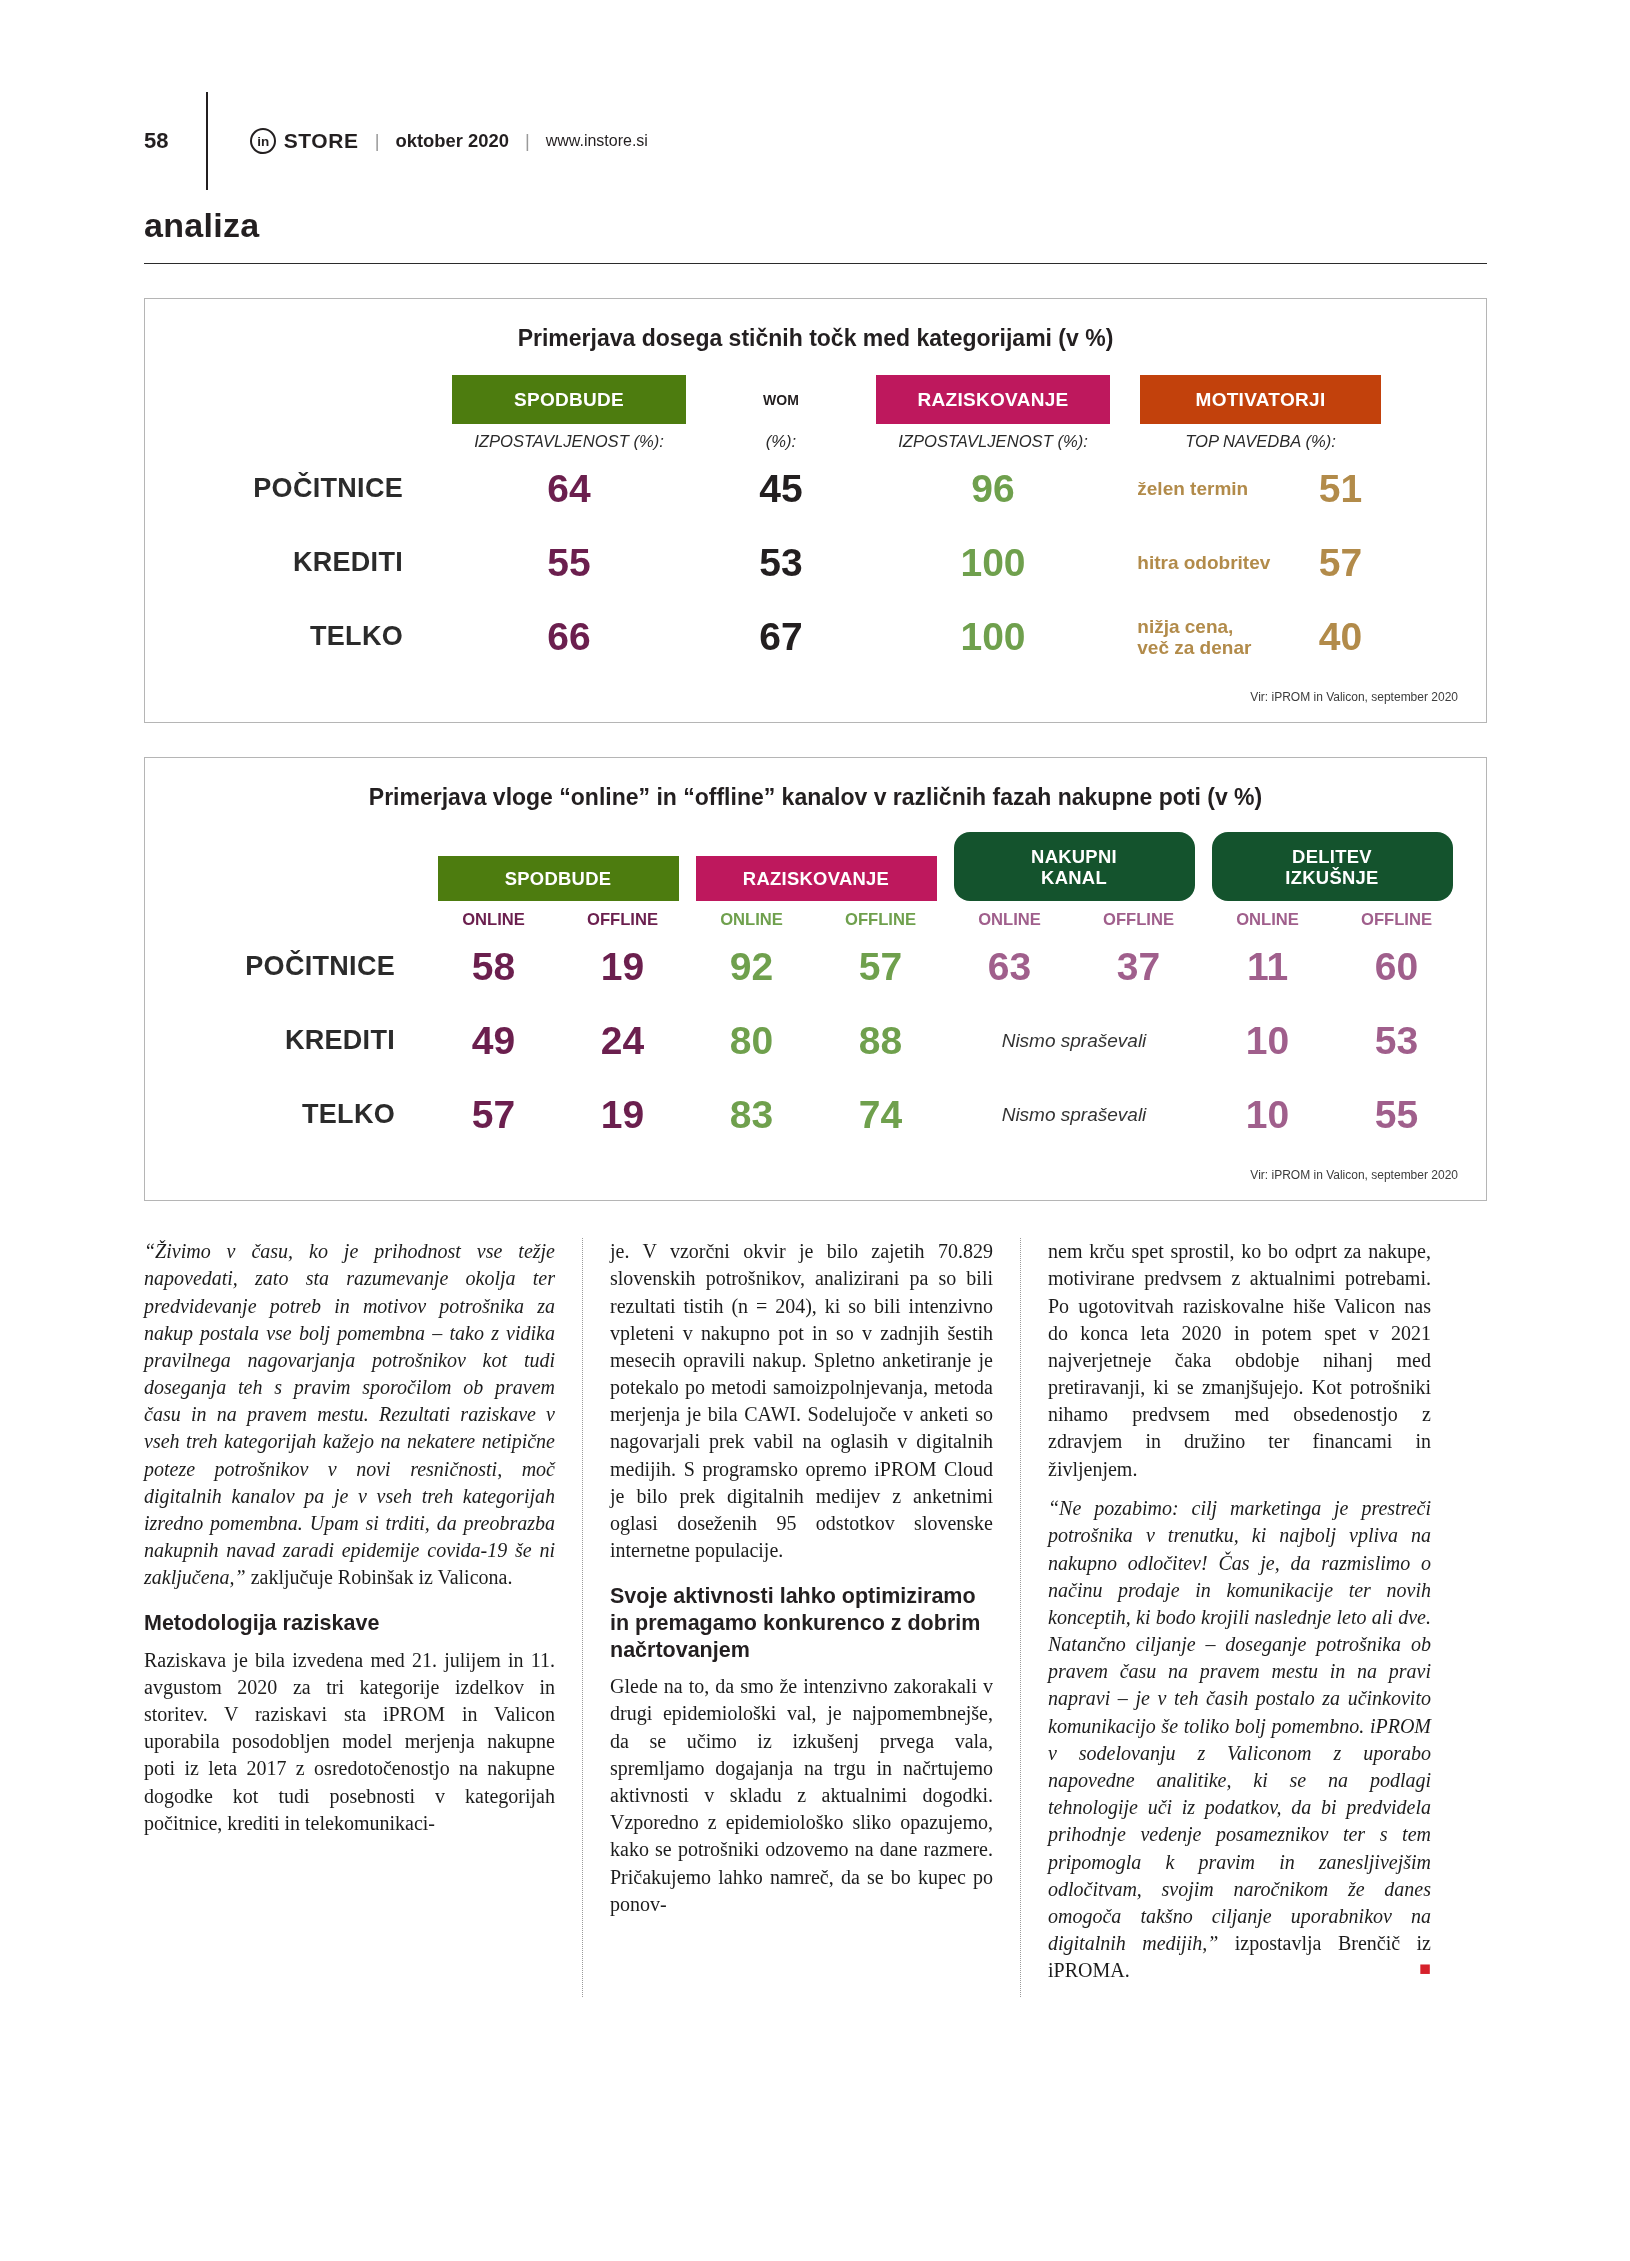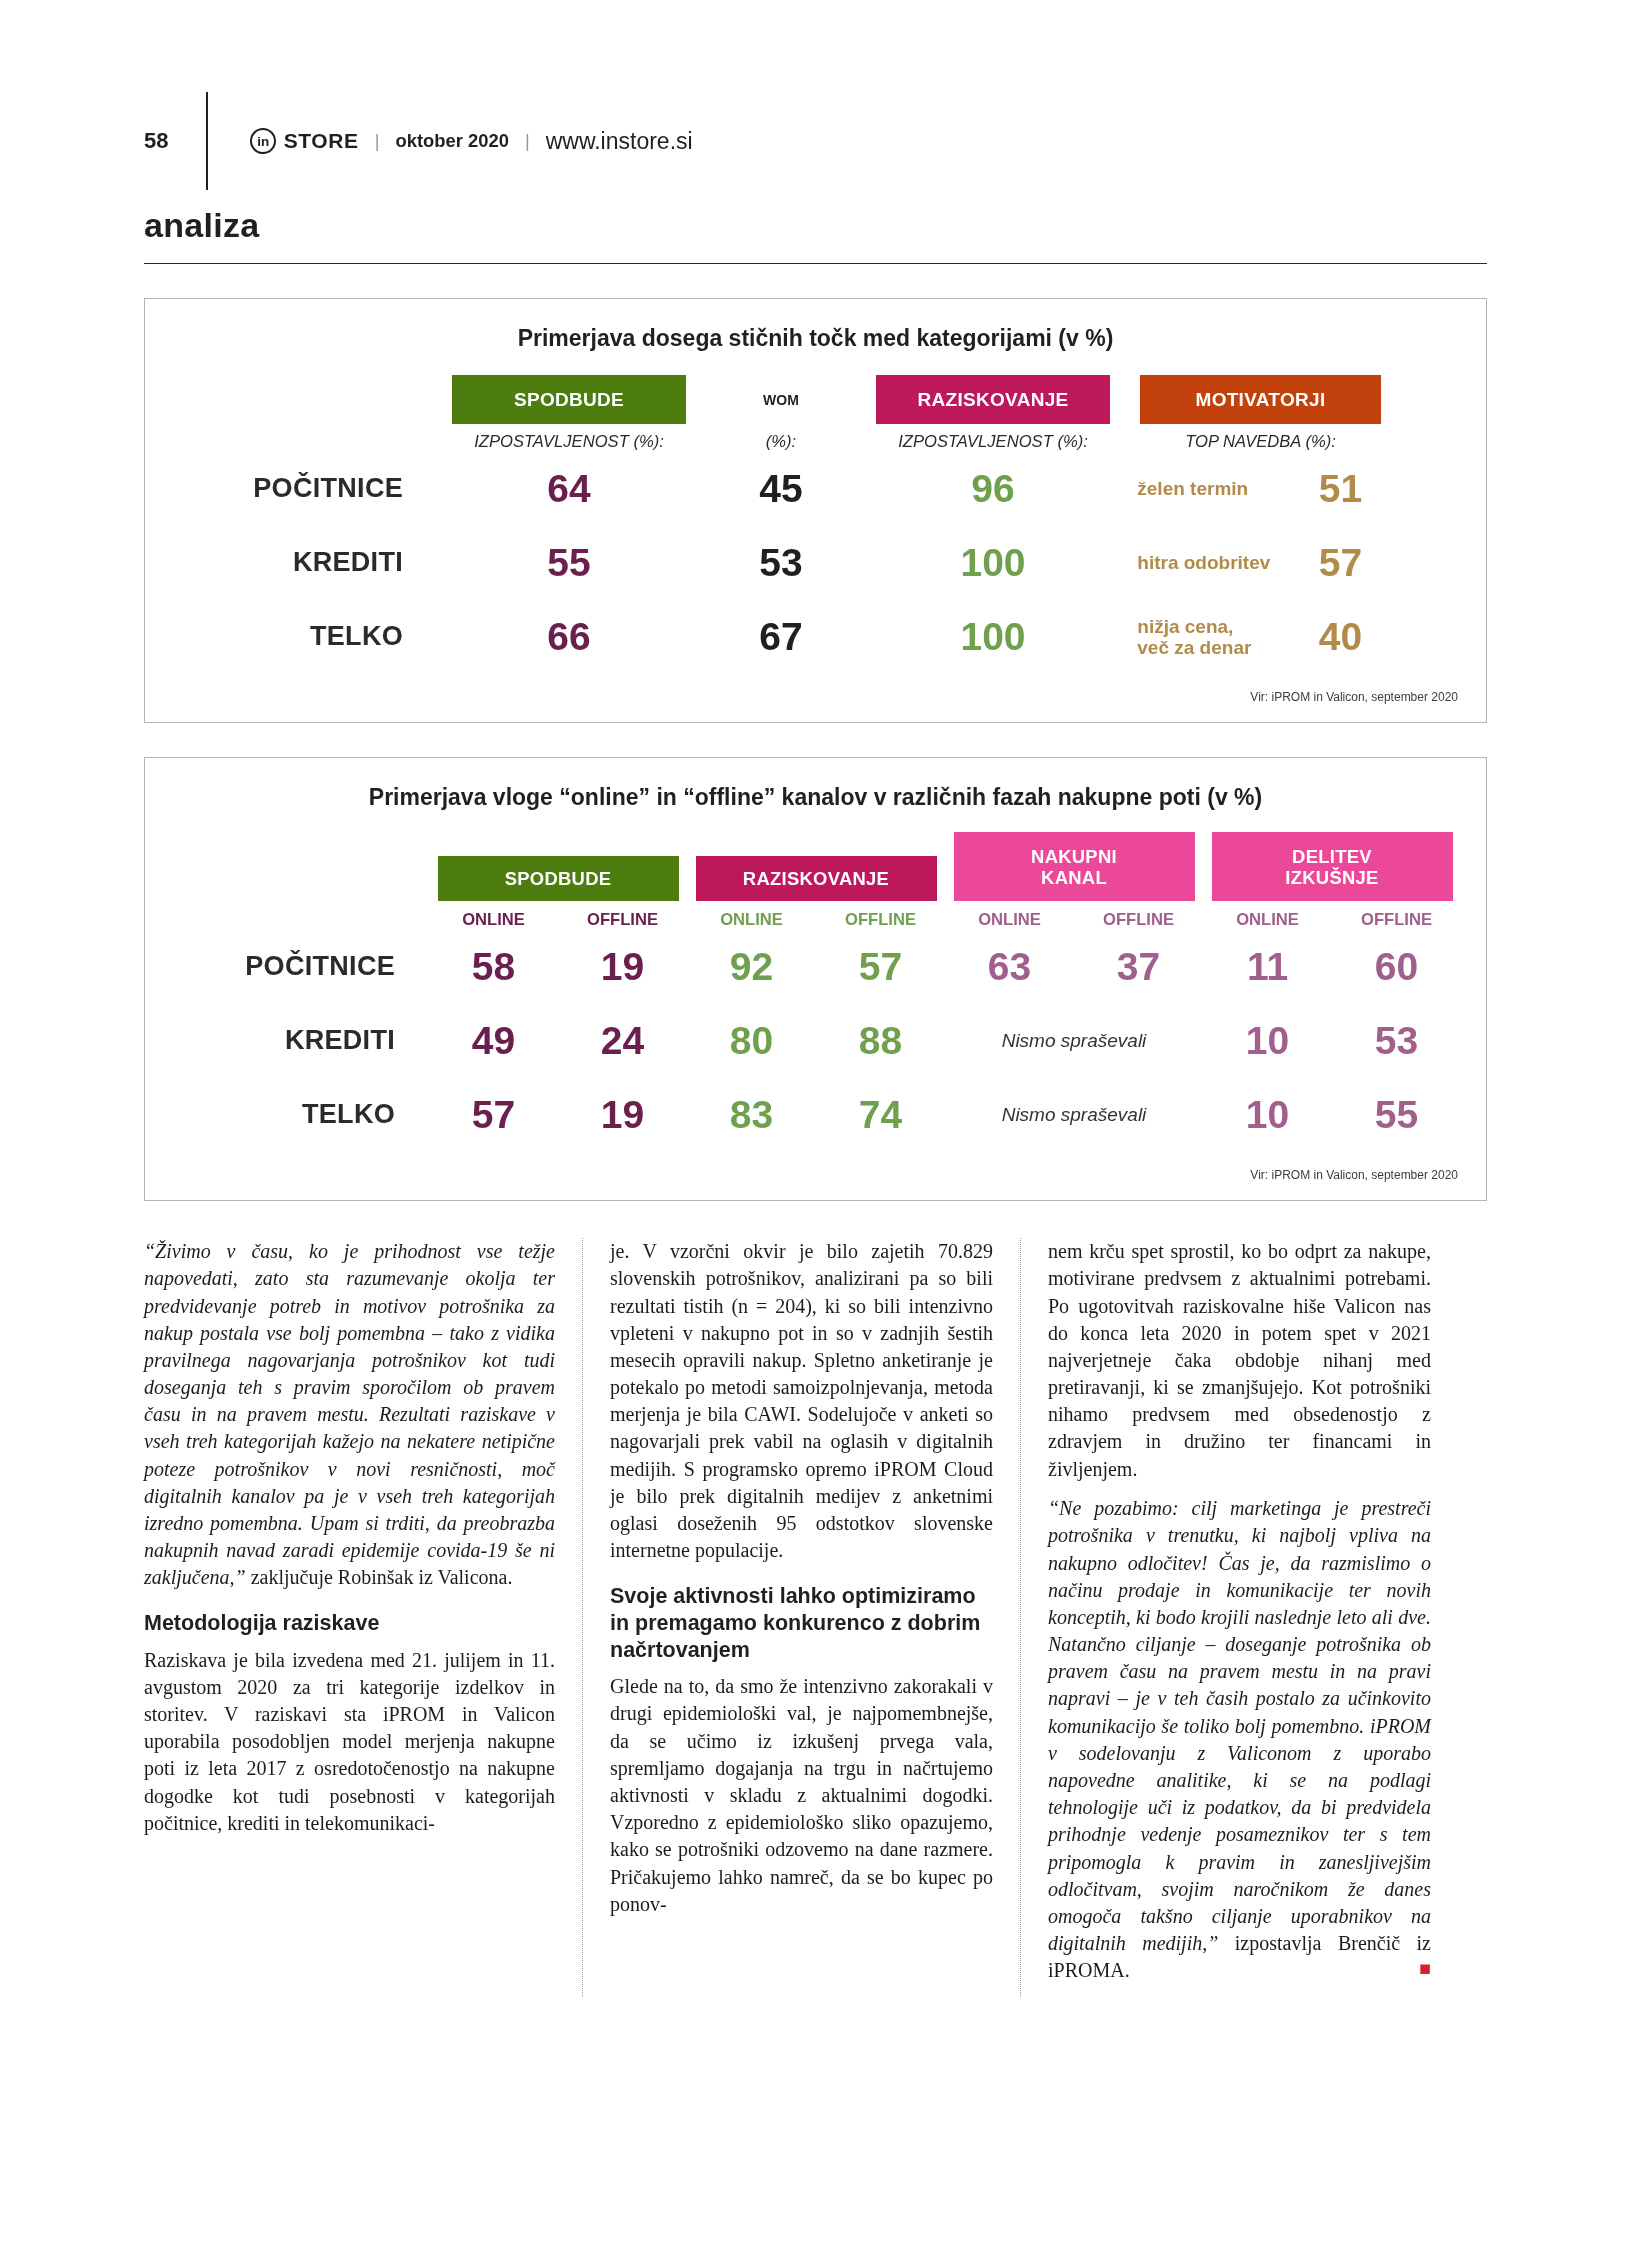--- a/index.html
+++ b/index.html
@@ -16,34 +16,34 @@
   .vline { width:1.8px; height:98px; background:#231f20; margin:0 42px 0 38px; }
   .logo { display:flex; align-items:center; gap:7.4px; }
   .logo-circle {
     display:inline-flex; align-items:center; justify-content:center;
     width:26px; height:26px; border:2.5px solid #231f20; border-radius:50%;
     font-weight:bold; font-size:13.5px;
   }
   .logo-store { font-weight:bold; font-size:21px; letter-spacing:0.6px; }
   .sep { color:#9a9a9a; font-size:18.4px; margin:0 16px; }
   .issue { font-weight:bold; font-size:18.4px; }
-  .site { font-size:23px; }
+  .site { font-size:16px; }
   .section-title { font-size:34px; font-weight:bold; margin-top:16px; letter-spacing:0.3px; }
   .rule { border-top:1.8px solid #2b2b2b; margin-top:18.4px; }
 
   
   .tablebox { border:1.2px solid #b5b5b5; margin-top:34px; padding:26px 28px 18.4px 28px; background:#fff; }
   .tb-title { text-align:center; font-weight:bold; font-size:23px; color:#231f20; }
 
   .hbox { color:#fff; font-weight:bold; font-size:19px; letter-spacing:0.3px;
           display:flex; align-items:center; justify-content:center; height:49px; text-align:center; }
   .bg-maroon { background:#4d7c0f; }
   .bg-green  { background:#be185d; }
   .bg-gold   { background:#c2410c; }
-  .bg-mauve  { background:#ec4899; }
+  .bg-mauve  { background:#14532d;border-radius:16px; }
 
   .n-maroon { color:#6b1f4e; }
   .n-green  { color:#6fa04d; }
   .n-gold   { color:#b28b4a; }
   .n-mauve  { color:#a05f8c; }
   .n-black  { color:#231f20; }
 
   
   .t1row { display:grid; grid-template-columns:264px 264px 160px 264px 160px 111px; }
   .t1row.heads { margin-top:23px; align-items:flex-end; }

